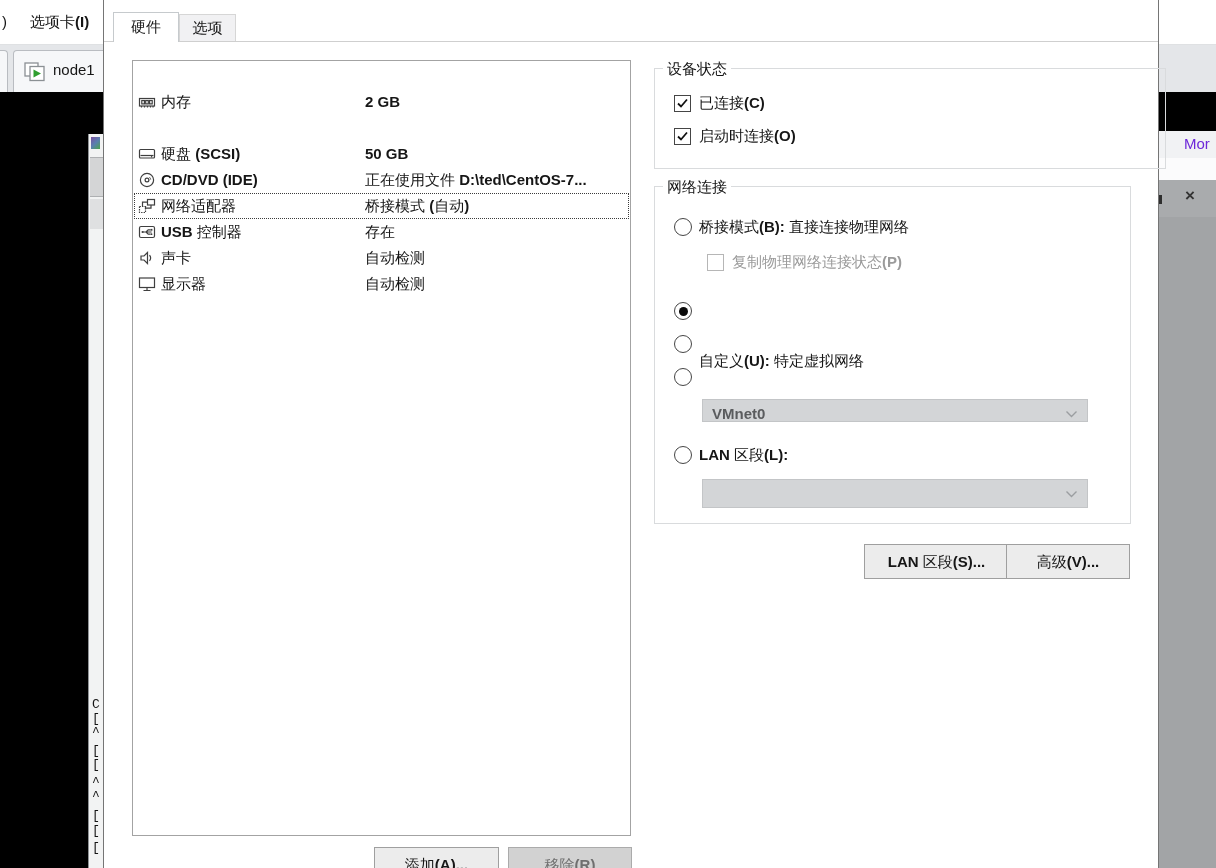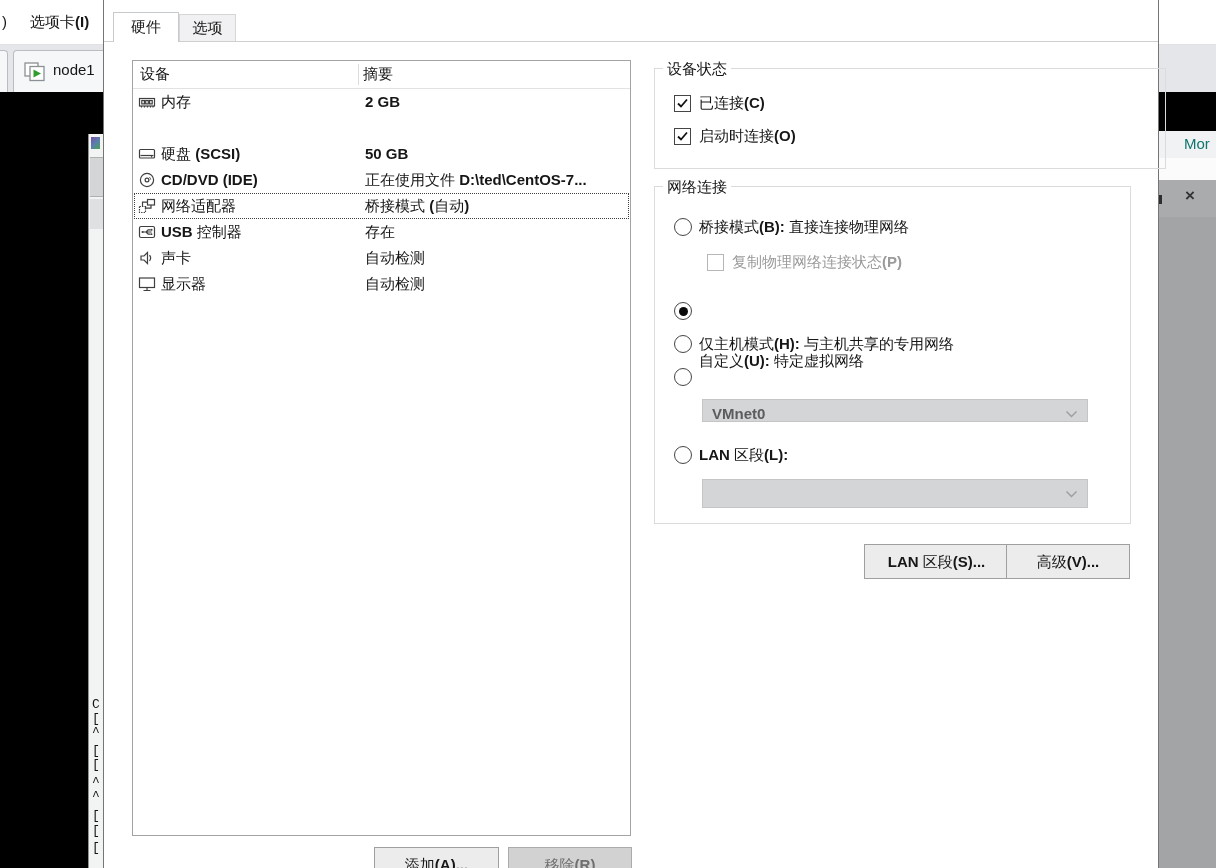--- a/index.html
+++ b/index.html
@@ -17,21 +17,21 @@
 
   
   .sliver{left:88px;top:134px;width:15px;height:734px;background:#f2f3f3;border-left:1px solid #8f9396;box-sizing:border-box;}
   .sliver .cc{position:absolute;left:3px;width:12px;font-family:"Liberation Mono","DejaVu Sans Mono",monospace;font-size:13px;line-height:14px;color:#141414;}
   .frag-icon{position:absolute;left:2px;top:3px;width:9px;height:12px;background:linear-gradient(135deg,#7a4fa0 0%,#5a7fb0 50%,#4aa44a 100%);}
   .frag-b1{position:absolute;left:1px;top:23px;width:14px;height:40px;background:#d4d5d6;border-top:1px solid #aeb0b2;border-bottom:1px solid #aeb0b2;box-sizing:border-box;}
   .frag-b2{position:absolute;left:1px;top:65px;width:14px;height:30px;background:#dfe0e1;}
 
   
   .frag-mor{left:1159px;top:131px;width:57px;height:27px;background:#f1f2f4;}
-  .frag-mor span{position:absolute;left:25px;top:4px;color:#0f766e;}
+  .frag-mor span{position:absolute;left:25px;top:4px;color:#6d28d9;}
   .frag-light{left:1159px;top:158px;width:57px;height:22px;background:#fbfbfc;}
   .frag-tbar{left:1159px;top:180px;width:57px;height:37px;background:#a9abad;}
   .frag-tbar .x{position:absolute;left:26px;top:6px;font-size:17px;font-weight:bold;color:#333;}
   .frag-tbar .nick{position:absolute;left:0;top:15px;width:3px;height:9px;background:#2e2e2e;}
   .frag-body{left:1159px;top:217px;width:57px;height:651px;background:#a2a4a6;}
 
   
   .dialog{left:103px;top:0;width:1056px;height:868px;background:#fff;border-left:1px solid #757575;border-right:1px solid #757575;box-sizing:border-box;}
   .tabline{position:absolute;left:0;top:41px;width:1054px;height:1px;background:#cfcfcf;}
   .dtab{position:absolute;text-align:center;box-sizing:border-box;}
@@ -119,25 +119,20 @@
     <span class="x">×</span>
   </div>
   <div class="abs frag-body"></div>
 
   <div class="abs dialog">
     <div class="tabline"></div>
     <div class="dtab active">硬件</div>
     <div class="dtab inactive">选项</div>
 
     <div class="lv">
-      <div class="lv-h">
-        <span class="c1">设备</span>
-        <span class="c2">摘要</span>
-        <span class="lv-sep"></span>
-      </div>
 
       <div class="lv-row" style="top:28px">
         <span class="ic">
           <svg width="18" height="18" viewBox="0 0 18 18" fill="none" stroke="#3f3f3f" stroke-width="1.2">
             <rect x="1.5" y="5.5" width="15" height="7.5"></rect>
             <rect x="3.8" y="7.5" width="2.6" height="3.4"></rect>
               <rect x="7.7" y="7.5" width="2.6" height="3.4"></rect>
               <rect x="11.6" y="7.5" width="2.6" height="3.4"></rect>
             <path d="M3.5 13v1.6 M6.5 13v1.6 M9.5 13v1.6 M12.5 13v1.6 M15 13v1.6"></path>
           </svg>
@@ -241,21 +236,20 @@
 
       <span class="rd" style="left:19px;top:31px"></span>
       <span class="lbl" style="left:44px;top:30px">桥接模式<b>(B):</b> 直接连接物理网络</span>
 
       <span class="cb dis" style="left:52px;top:67px"></span>
       <span class="lbl dim" style="left:77px;top:65px">复制物理网络连接状态<b>(P)</b></span>
 
       <span class="rd sel" style="left:19px;top:115px"></span>
 
       <span class="rd" style="left:19px;top:148px"></span>
-      <span class="lbl" style="left:44px;top:147px">仅主机模式<b>(H):</b> 与主机共享的专用网络</span>
 
       <span class="rd" style="left:19px;top:181px"></span>
       <span class="lbl" style="left:44px;top:164px">自定义<b>(U):</b> 特定虚拟网络</span>
 
       <div class="dd" style="left:47px;top:212px;width:386px;height:23px">
         <span><b>VMnet0</b></span>
         <svg width="13" height="9" viewBox="0 0 13 9">
             <path d="M1.5 1.5 L6.5 6.5 L11.5 1.5" fill="none" stroke="#9b9ea1" stroke-width="1.4"></path>
           </svg>
       </div>

